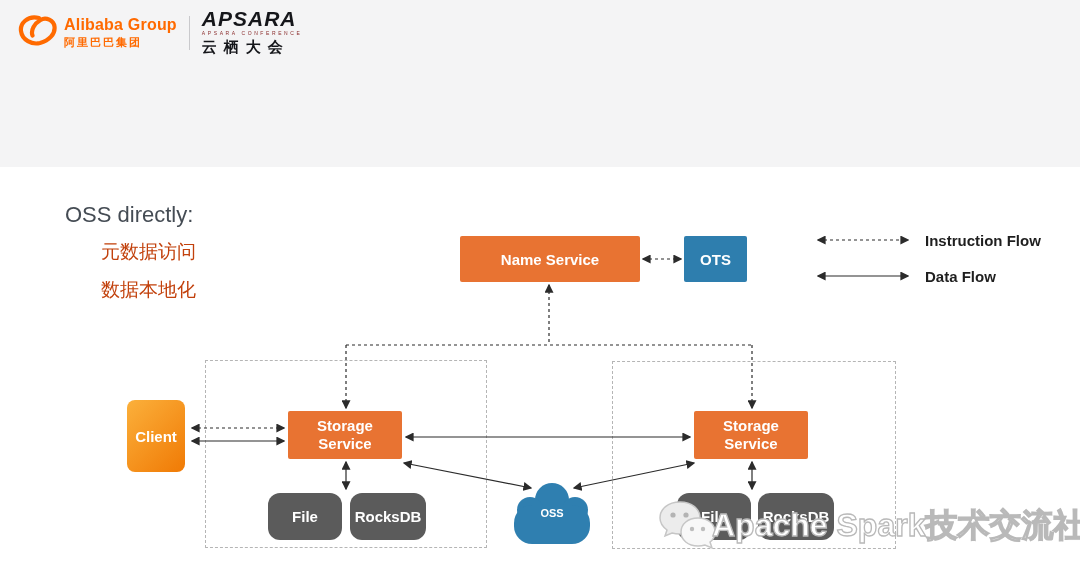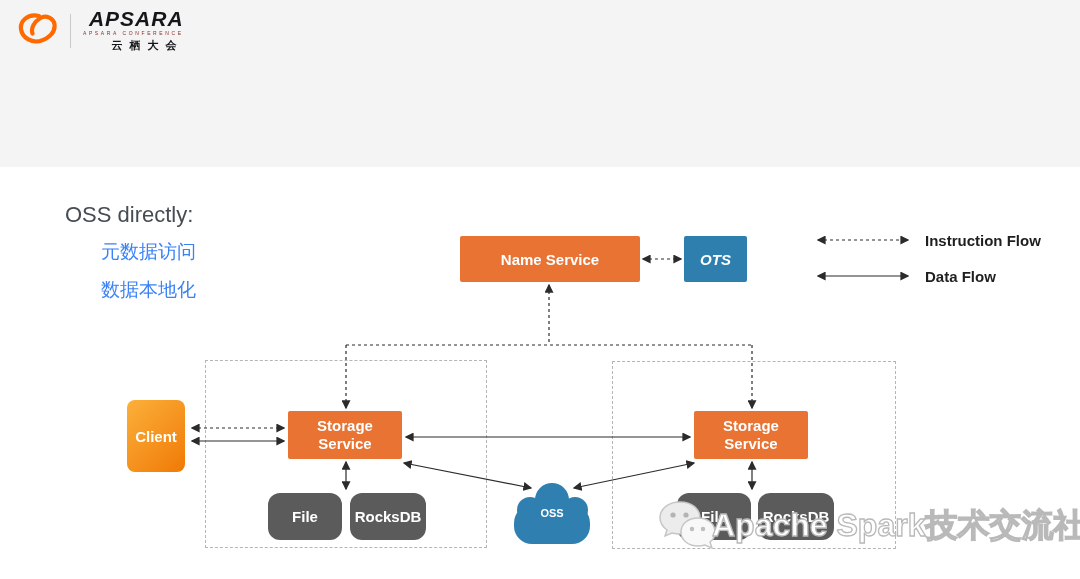--- a/index.html
+++ b/index.html
@@ -14,47 +14,47 @@
   
   .header {
     position: absolute; left: 0; top: 0; width: 1080px; height: 167px;
     background: #f4f4f5;
   }
   .logo-cluster { position: absolute; left: 18px; top: 9px; display: flex; align-items: center; gap: 12px; }
   .ali-block { display: flex; align-items: center; gap: 6px; }
   .ali-text .ali-en { color: #ff6a00; font-weight: bold; font-size: 16px; letter-spacing: 0.2px; }
   .ali-text .ali-cn { color: #ff6a00; font-size: 11px; font-weight: bold; letter-spacing: 2px; margin-top: 1px; }
   .logo-divider { width: 1px; height: 34px; background: #c9c9cc; }
-  .apsara-block { text-align: right; }
+  .apsara-block { text-align: left; }
   .apsara-name { color: #15161a; font-weight: bold; font-style: italic; font-size: 21px; letter-spacing: 1px; line-height: 20px; }
   .apsara-sub { color: #8a2b2b; font-size: 5px; letter-spacing: 2.6px; margin-top: 1px; }
-  .apsara-cn { color: #15161a; font-size: 11px; font-weight: bold; letter-spacing: 7px; margin-top: 2px; }
+  .apsara-cn { color: #15161a; font-size: 15px; font-weight: bold; letter-spacing: 7px; margin-top: 2px; }
   .page-title {
     position: absolute; left: 452px; top: 44px;
     font-size: 47px; font-weight: bold; color: #50555c; letter-spacing: 0.5px;
   }
 
   
   .notes-heading { position: absolute; left: 65px; top: 202px; font-size: 22px; color: #454c54; }
-  .note-item { position: absolute; left: 101px; font-size: 19px; color: #3b82f6; }
+  .note-item { position: absolute; left: 101px; font-size: 19px; color: #c2410c; }
   .note-item-0 { top: 239px; }
   .note-item-1 { top: 277px; }
 
   
   .legend-label { position: absolute; font-size: 15px; font-weight: bold; color: #1f1f1f; }
   .legend-label-0 { left: 925px; top: 232px; }
   .legend-label-1 { left: 925px; top: 268px; }
 
   
   .node {
     position: absolute; display: flex; align-items: center; justify-content: center;
     color: #ffffff; font-weight: bold; text-align: center; border-radius: 2px; z-index: 3;
   }
   .orange { background: #e87332; }
-  .blue { background: #2e7eae; font-style: italic; }
+  .blue { background: #2e7eae; }
   .gray { background: #5b5b5b; }
   .node-name-service { left: 460px; top: 236px; width: 180px; height: 46px; font-size: 15px; }
   .node-ots { left: 684px; top: 236px; width: 63px; height: 46px; font-size: 15px; }
   .node-client {
     left: 127px; top: 400px; width: 58px; height: 72px; font-size: 15px;
     background: linear-gradient(135deg, #fbb03b 0%, #f07a05 100%); border-radius: 8px;
   }
   .node-storage { width: 114px; height: 48px; font-size: 15px; line-height: 18px; padding: 8px 10px; }
   .node-storage-left { left: 288px; top: 411px; }
   .node-storage-right { left: 694px; top: 411px; }
@@ -89,20 +89,24 @@
 </head>
 <body>
 
 <div class="header">
   <div class="logo-cluster">
     <div class="ali-block">
       <span>
         <svg width="40" height="36" viewBox="0 0 40 36">
           <path d="M21 5 C9 2 2 11 3 18 C4 27 14 32 22 30 C31 27.5 37.5 21 36.5 13.5 C35.7 7.5 28 3.5 22.5 7 C16.5 10.5 12.5 17 14.5 22.5" stroke="#ff6a00" stroke-width="4.2" fill="none" stroke-linecap="round"></path>
         </svg>
+      </span>
+      <span class="ali-text">
+        <div class="ali-en">Alibaba Group</div>
+        <div class="ali-cn">阿里巴巴集团</div>
       </span>
     </div>
     <div class="logo-divider"></div>
     <div class="apsara-block">
       <div class="apsara-name">APSARA</div>
       <div class="apsara-sub">APSARA CONFERENCE</div>
       <div class="apsara-cn">云栖大会</div>
     </div>
   </div>
 </div>

